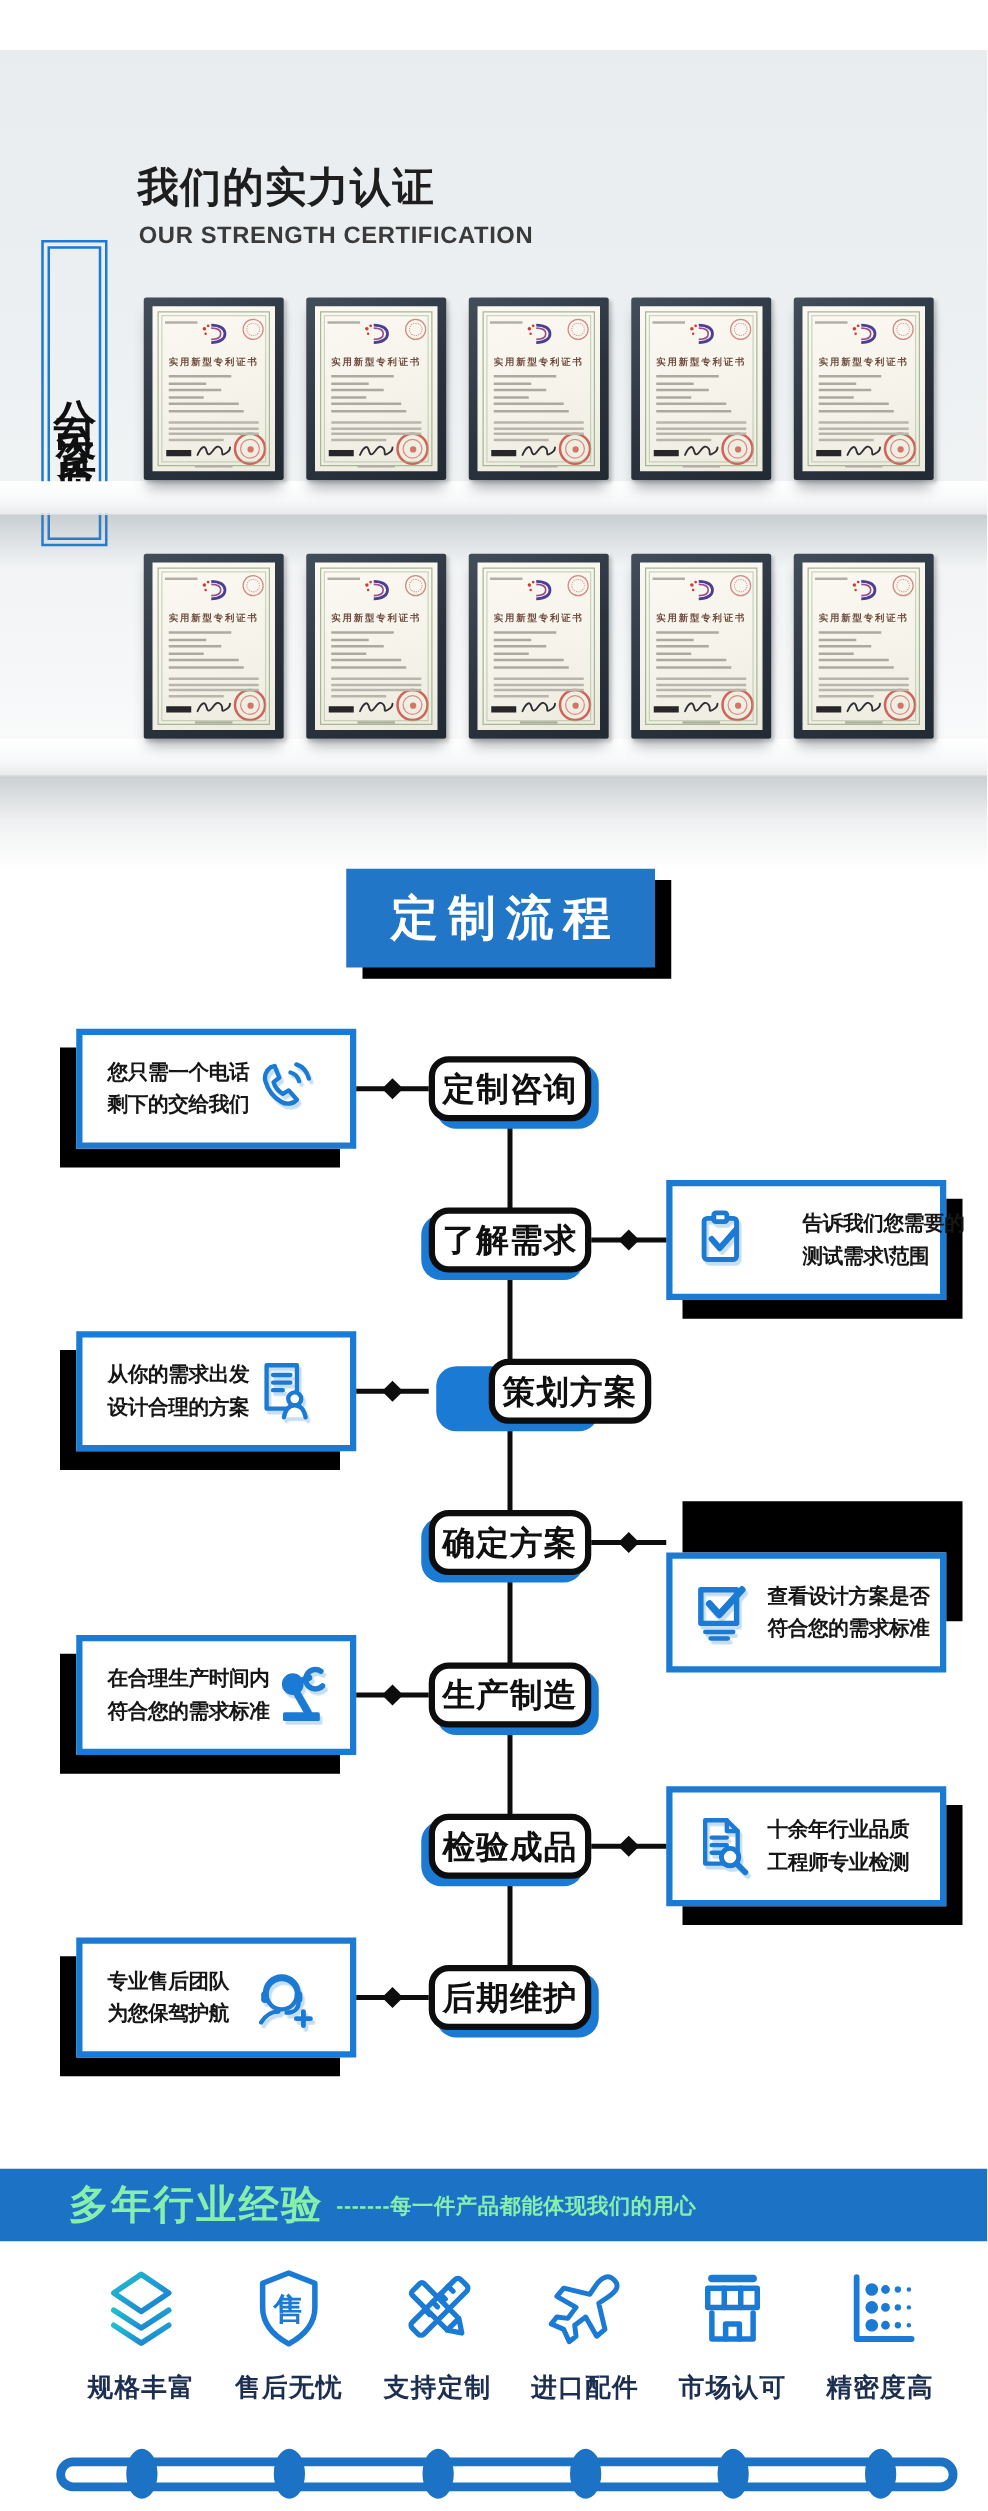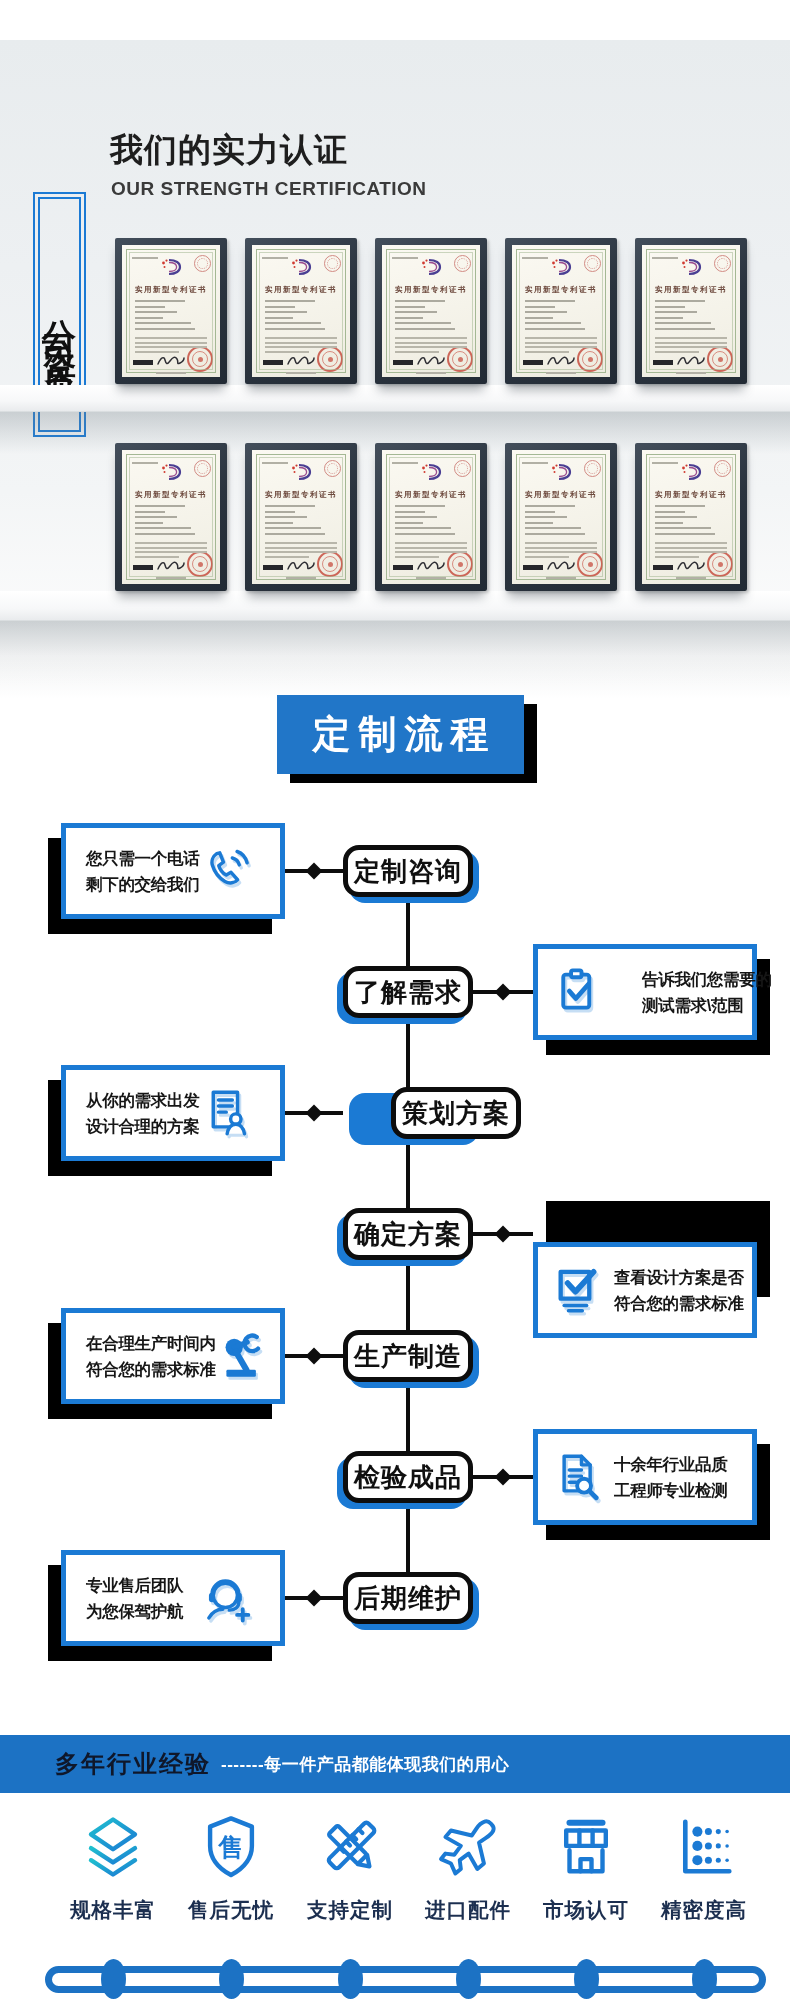--- a/index.html
+++ b/index.html
@@ -54,22 +54,22 @@
   .fbox .ftext{font-size:16.5px;font-weight:700;color:#161616;line-height:26px;letter-spacing:-0.3px;white-space:nowrap;}
   .fbox.left{padding:0 26px 0 20px;} .fbox.left .ficon{margin-left:auto;}
   .fbox.right{padding:0 8px 0 14px;} .fbox.right .ftext{margin-left:10px;}
   .ficon{width:52px;height:52px;flex:0 0 auto;filter:drop-shadow(2px 3px 0 rgba(27,122,212,.25));}
   .ficon svg{width:100%;height:100%;}
   .connector{position:absolute;height:3.5px;background:#0d0d0d;}
   .diamond{position:absolute;width:12px;height:12px;background:#0d0d0d;transform:rotate(45deg);}
 
   
   .bottom-bar{position:absolute;left:0;top:1735px;width:790px;height:58px;background:#1c72c4;display:flex;align-items:center;}
-  .bar-title{margin-left:55px;font-size:24px;font-weight:900;color:#0f172a;letter-spacing:2px;}
-  .bar-tagline{margin-left:10px;font-size:17px;font-weight:700;color:#ffffff;letter-spacing:.5px;text-align:right;}
+  .bar-title{margin-left:55px;font-size:32px;font-weight:900;color:#86efac;letter-spacing:2px;}
+  .bar-tagline{margin-left:10px;font-size:17px;font-weight:700;color:#86efac;letter-spacing:.5px;text-align:right;}
   .feature{position:absolute;width:116px;top:1806px;text-align:center;}
   .feature .icon-wrap{height:74px;display:flex;align-items:flex-end;justify-content:center;}
   .feature .icon-wrap svg{width:66px;height:66px;}
   .feature .flabel{margin-top:16px;font-size:20.5px;font-weight:800;color:#1c2f50;letter-spacing:1px;}
   .timeline-capsule{position:absolute;left:45px;top:1966px;width:721px;height:27px;border:7px solid #1c72c4;border-radius:16px;background:#fff;}
   .timeline-dot{position:absolute;top:1959px;width:25px;height:40px;border-radius:50%;background:#1c72c4;}
 </style>
 </head>
 <body>
 

